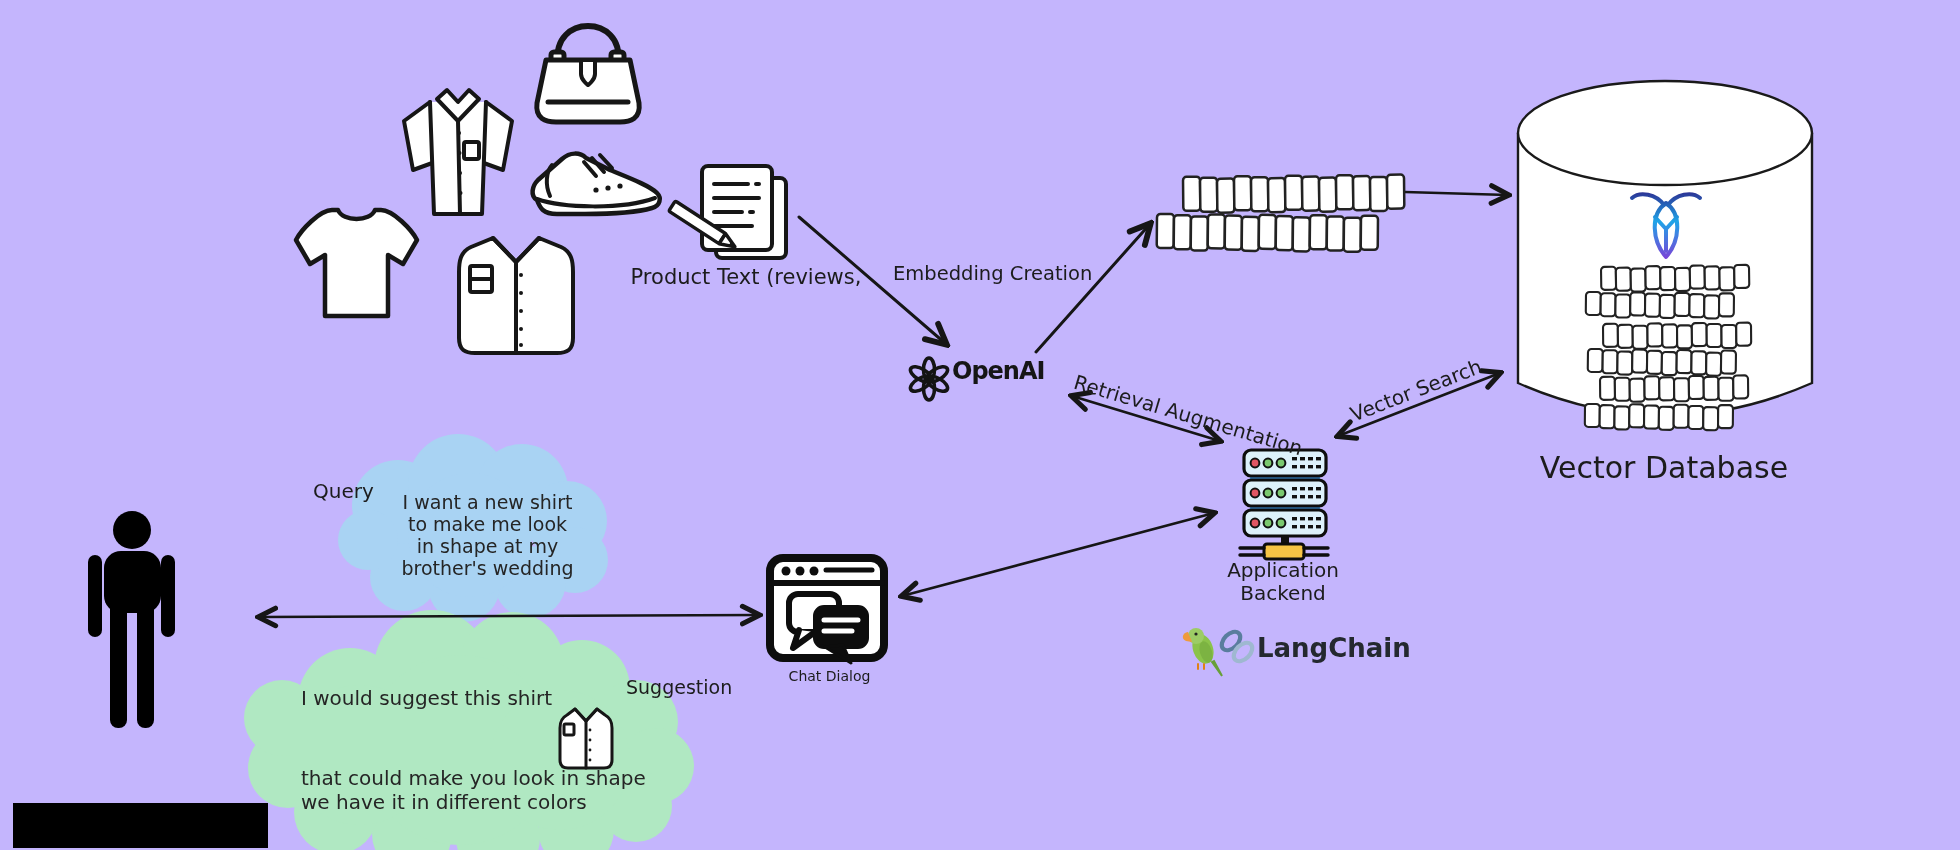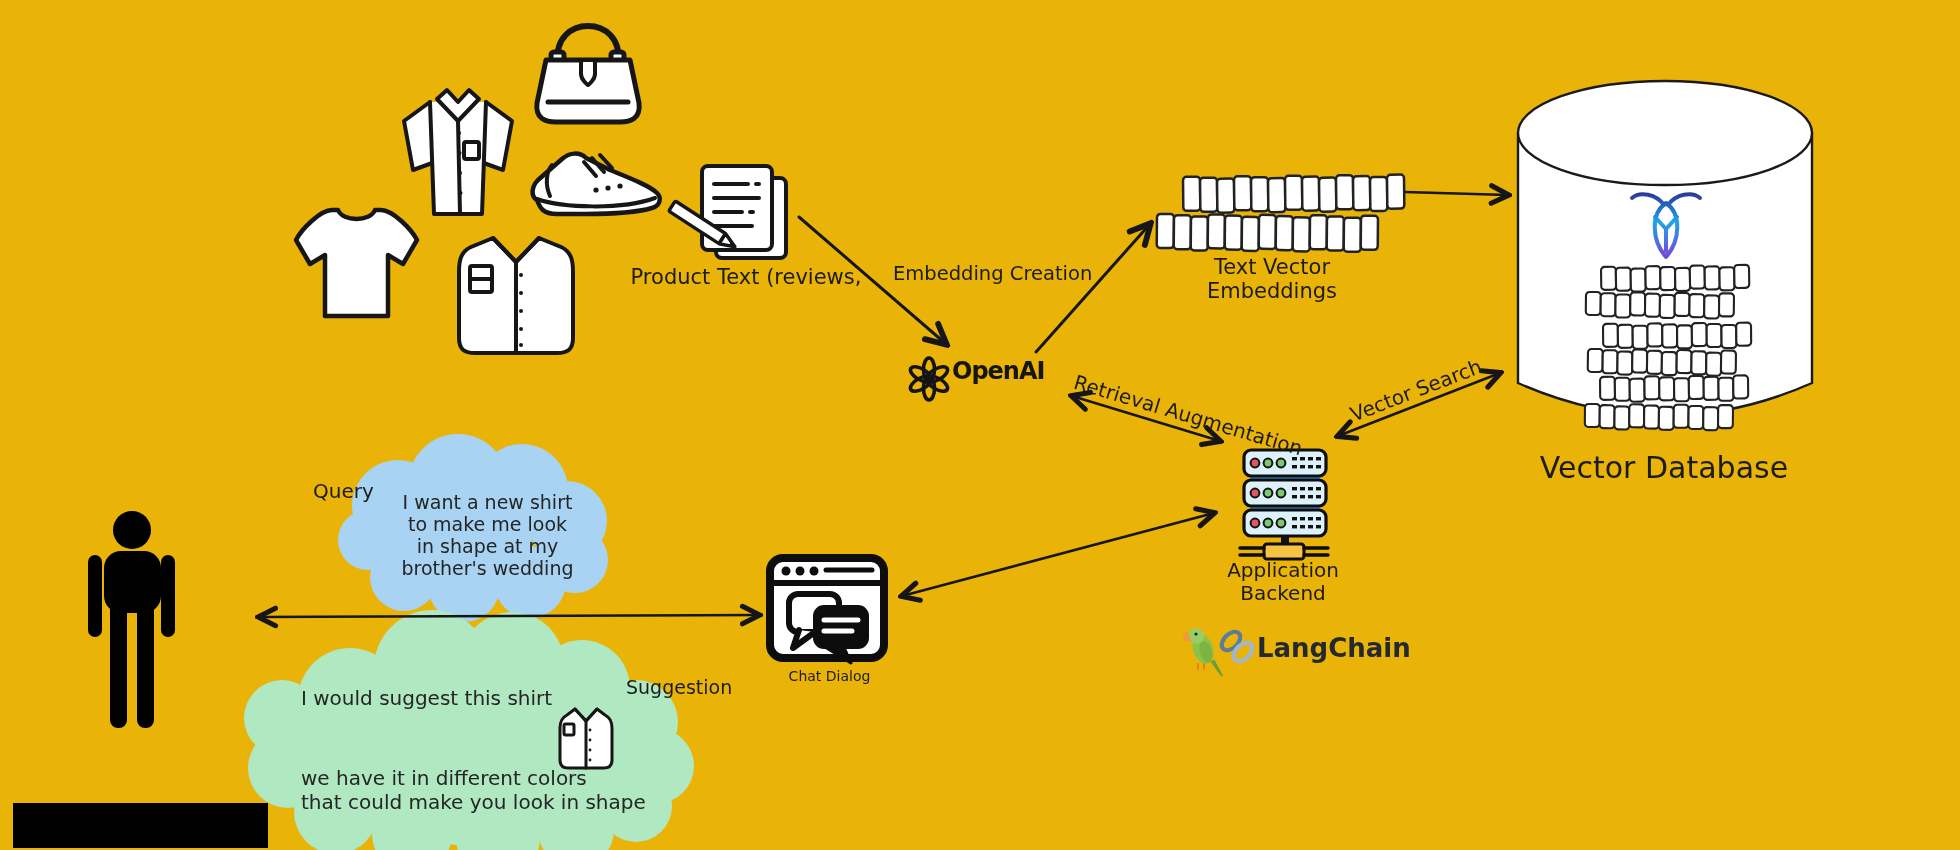--- a/index.html
+++ b/index.html
@@ -1,16 +1,16 @@
 <!DOCTYPE html>
 <html><head>
 <meta charset="utf-8">
 <style>
   html,body{margin:0;padding:0;background:#fff;}
-  #canvas{position:relative;width:1960px;height:850px;background:#eab308;overflow:hidden;
+  #canvas{position:relative;width:1960px;height:850px;background:#c4b5fd;overflow:hidden;
           font-family:"DejaVu Sans",sans-serif;color:#1c1c1c;}
   #scene{position:absolute;left:0;top:0;}
   .lbl{position:absolute;white-space:nowrap;color:#1c1c1c;}
   .lbl span{display:block;}
   .center{text-align:center;white-space:normal;}
   .hand{font-size:20px;}
   .openai-word{font-size:24px;font-weight:bold;letter-spacing:-1px;color:#161616;}
   .langchain-word{font-size:26px;font-weight:bold;color:#24292f;}
 </style>
 </head>
@@ -371,24 +371,20 @@
 </svg>
 
 <div class="lbl center" style="left:596px;top:266px;width:300px;font-size:21px;line-height:23.5px;">
   <span>Product Text (reviews,</span>
 </div>
 
 <div class="lbl" style="left:893px;top:262px;font-size:19.5px;">Embedding Creation</div>
 
 <div class="lbl openai-word" style="left:952px;top:357px;">OpenAI</div>
 
-<div class="lbl center" style="left:1152px;top:255px;width:240px;font-size:21px;line-height:24px;">
-  <span>Text Vector</span>
-  <span>Embeddings</span>
-</div>
 
 <div class="lbl center" style="left:1514px;top:450px;width:300px;font-size:30px;">Vector Database</div>
 
 <div class="lbl hand" style="left:1078px;top:370px;transform:rotate(16.5deg);transform-origin:left top;">Retrieval Augmentation</div>
 
 <div class="lbl hand" style="left:1347px;top:404px;transform:rotate(-21deg);transform-origin:left top;">Vector Search</div>
 
 <div class="lbl center" style="left:1200px;top:559px;width:166px;font-size:20px;line-height:23px;">
   <span>Application</span>
   <span>Backend</span>
@@ -405,17 +401,17 @@
 <div class="lbl center" style="left:375px;top:491px;width:225px;font-size:19px;line-height:22px;color:#252525;">
   <span>I want a new shirt</span>
   <span>to make me look</span>
   <span>in shape at my</span>
   <span>brother's wedding</span>
 </div>
 
 <div class="lbl hand" style="left:301px;top:686px;color:#252525;">I would suggest this shirt</div>
 
 <div class="lbl" style="left:301px;top:767px;font-size:20px;line-height:23.5px;color:#252525;">
+  <span>that could make you look in shape</span>
   <span>we have it in different colors</span>
-  <span>that could make you look in shape</span>
 </div>
 
 </div>
 
 </body></html>

